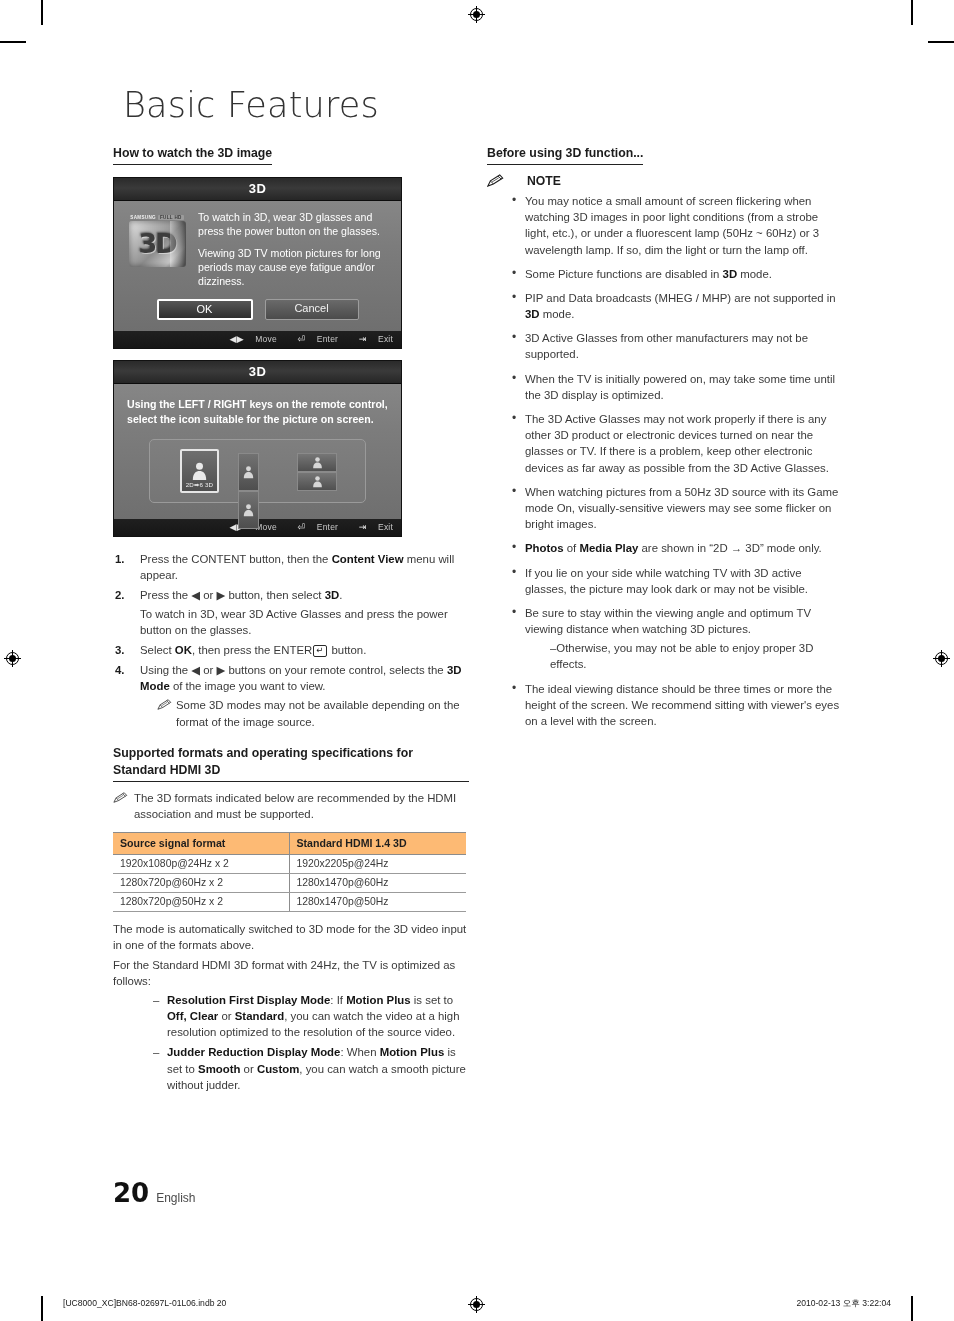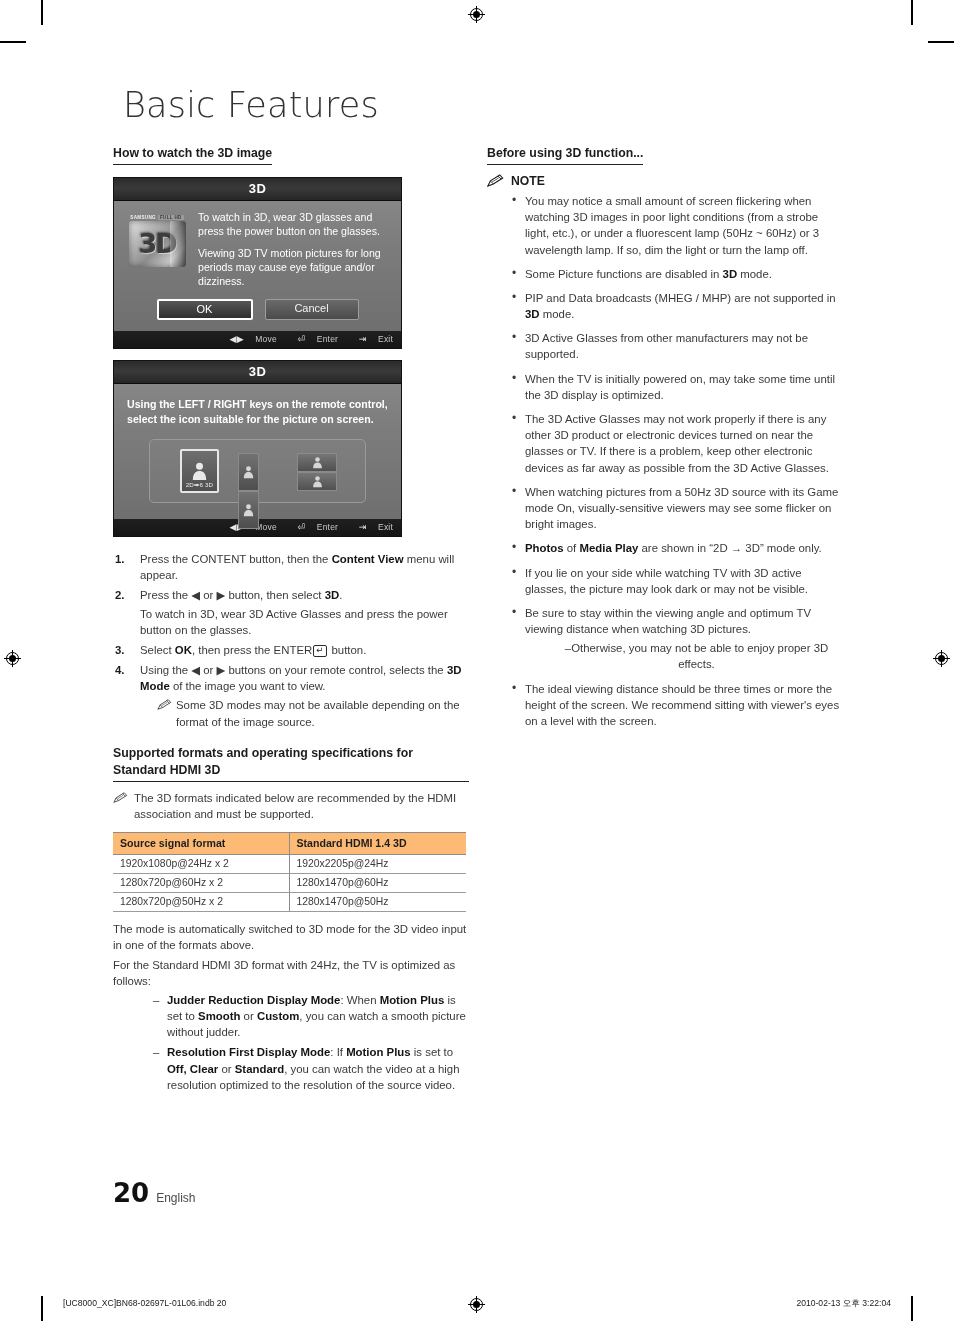--- a/index.html
+++ b/index.html
@@ -284,35 +284,35 @@
     position: relative; padding-left: 14px; margin-bottom: 4px;
     font-size: 11.4px; line-height: 1.42; color: #3a3a3a;
   }
   ul.dash > li:before {
     content: "–"; position: absolute; left: 0; top: 0; color: #3a3a3a;
   }
 
   
   .note-head {
     font-size: 12.2px; font-weight: bold; color: #1c1c1c;
-    margin-top: 9px; display: flex; align-items: center; gap: 4px;
+    margin-top: 9px; display: flex; align-items: center; gap: 20px;
   }
   ul.bullets { list-style: none; margin: 5px 0 0; padding: 0 0 0 25px; }
   ul.bullets > li {
     position: relative; padding-left: 13px; margin-bottom: 8px;
     font-size: 11.4px; line-height: 1.42; color: #3a3a3a;
   }
   ul.bullets > li:before {
     content: "•"; position: absolute; left: 0; top: -1px;
     color: #3a3a3a; font-size: 12px;
   }
   ul.bullets ul.subdash { list-style: none; margin: 3px 0 0; padding: 0 0 0 12px; }
   ul.bullets ul.subdash > li {
     position: relative; padding-left: 13px; margin-bottom: 0;
-    font-size: 11.4px; line-height: 1.42; text-align: center;
+    font-size: 11.4px; line-height: 1.42;
   }
   ul.bullets ul.subdash > li:before { content: "–"; left: 0; font-size: 11.4px; top: 0; }
 
   
   .pagenum {
     position: absolute; left: 113px; top: 1178px;
     display: flex; align-items: baseline; gap: 7px;
   }
   .pagenum .num {
     font-size: 26px; font-weight: bold; color: #111;
@@ -518,22 +518,22 @@
           <td>1280x720p@50Hz x 2</td>
           <td class="c2">1280x1470p@50Hz</td>
         </tr>
       </tbody>
     </table>
 
     <p class="body-para">The mode is automatically switched to 3D mode for the 3D video input in one of the formats above.</p>
     <p class="body-para tight" style="margin-top:3px;">For the Standard HDMI 3D format with 24Hz, the TV is optimized as follows:</p>
 
     <ul class="dash">
+      <li><b>Resolution First Display Mode</b>: If <b>Motion Plus</b> is set to <b>Off, Clear</b> or <b>Standard</b>, you can watch the video at a high resolution optimized to the resolution of the source video.</li>
       <li><b>Judder Reduction Display Mode</b>: When <b>Motion Plus</b> is set to <b>Smooth</b> or <b>Custom</b>, you can watch a smooth picture without judder.</li>
-      <li><b>Resolution First Display Mode</b>: If <b>Motion Plus</b> is set to <b>Off, Clear</b> or <b>Standard</b>, you can watch the video at a high resolution optimized to the resolution of the source video.</li>
     </ul>
   </div>
 
   <div class="col-right">
     <div class="sec-head">Before using 3D function...</div>
 
     <div class="note-head">
       <svg class="pencil" viewBox="0 0 20 15" style="width:17px;height:13px;">
         <path d="M1 14 L4 8 L15 1 L18.5 4.6 L7.5 11.6 Z" fill="none" stroke="#1c1c1c" stroke-width="1.2"></path>
         <path d="M4 8 L7.5 11.6" stroke="#1c1c1c" stroke-width="1"></path>

